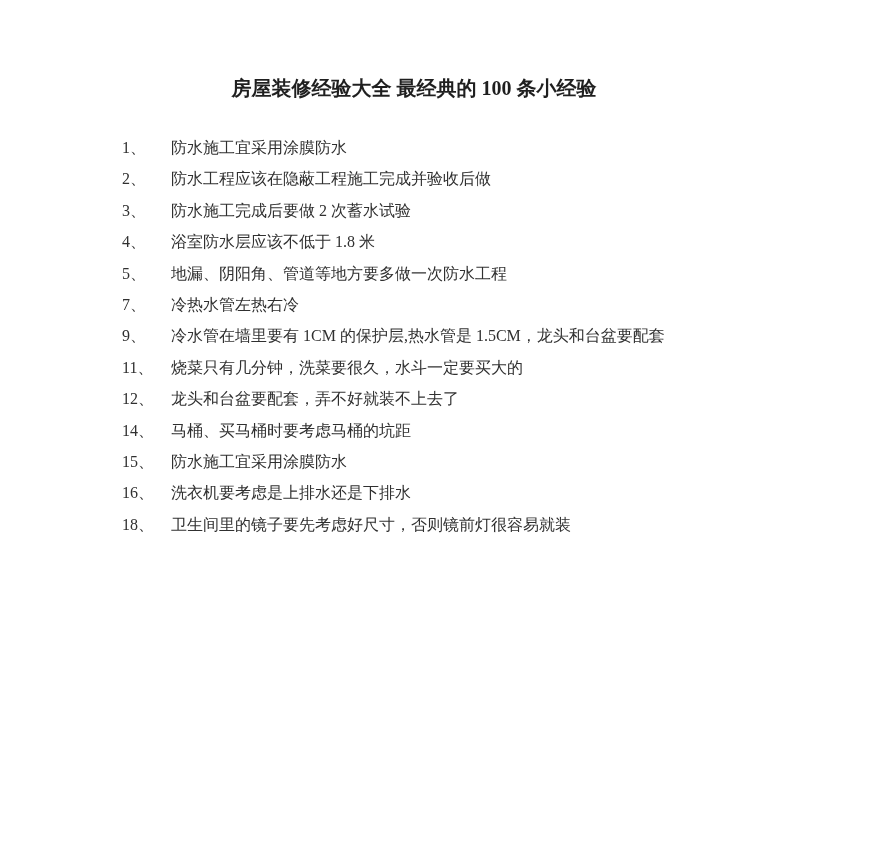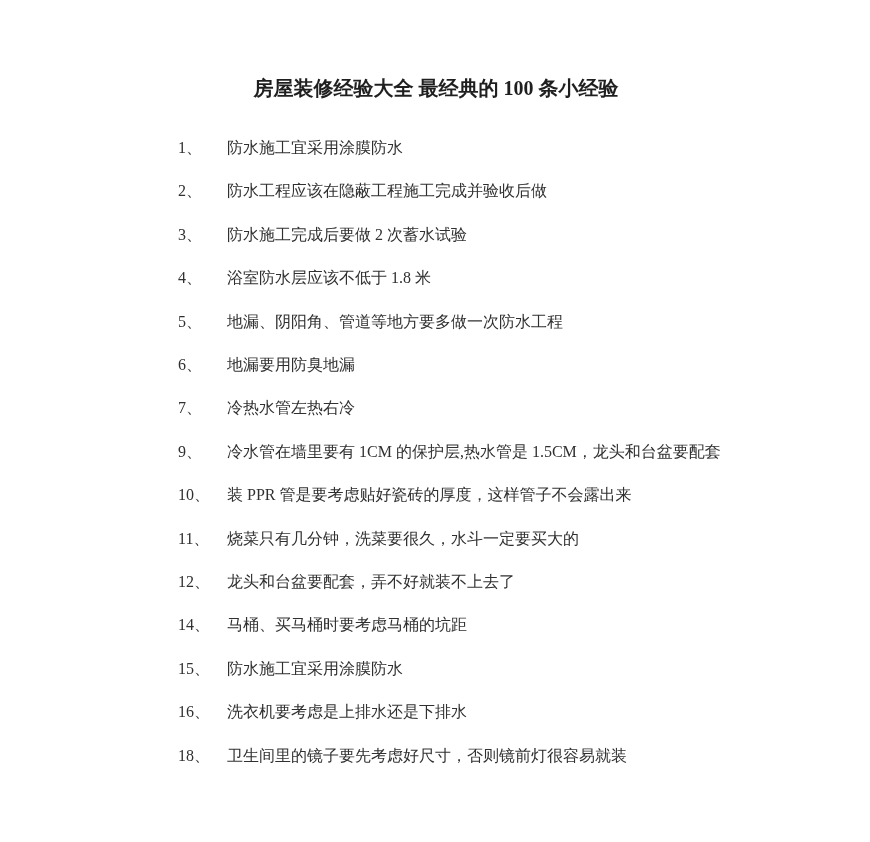--- a/index.html
+++ b/index.html
@@ -10,41 +10,41 @@
     width: 870px;
     height: 842px;
     background: #ffffff;
     overflow: hidden;
     font-family: "Liberation Serif", "DejaVu Serif", serif;
   }
   .doc-page {
     box-sizing: border-box;
     width: 870px;
     height: 842px;
-    padding: 75px 130px 0 100px;
+    padding: 75px 130px 0 56px;
     background: #ffffff;
     color: #333333;
   }
   .doc-title {
     margin: 0 0 30px 0;
     font-size: 20px;
     font-weight: bold;
     line-height: 27px;
     text-align: center;
     color: #1f1f1f;
     position: relative;
     left: 16px;
     white-space: nowrap;
   }
   .doc-list {
     margin: 0;
     padding: 0;
   }
   .doc-item {
-    margin: 12px;
+    margin: 0;
     padding: 0;
     font-size: 16px;
     line-height: 31.4px;
     text-align: justify;
     text-indent: 66px;
     color: #303030;
   }
   .doc-item .num {
     display: inline-block;
     min-width: 49px;
@@ -61,24 +61,22 @@
 
 <div class="doc-page">
   <h1 class="doc-title">房屋装修经验大全 最经典的 100 条小经验</h1>
 
   <div class="doc-list">
     <p class="doc-item"><span class="num">1、</span><span>防水施工宜采用涂膜防水</span></p>
     <p class="doc-item"><span class="num">2、</span><span>防水工程应该在隐蔽工程施工完成并验收后做</span></p>
     <p class="doc-item"><span class="num">3、</span><span>防水施工完成后要做 2 次蓄水试验</span></p>
     <p class="doc-item"><span class="num">4、</span><span>浴室防水层应该不低于 1.8 米</span></p>
     <p class="doc-item"><span class="num">5、</span><span>地漏、阴阳角、管道等地方要多做一次防水工程</span></p>
-    <p class="doc-item"><span class="num">6、</span><span>地漏要用防臭地漏</span></p>
     <p class="doc-item"><span class="num">7、</span><span>冷热水管左热右冷</span></p>
     <p class="doc-item"><span class="num">9、</span><span>冷水管在墙里要有 1CM 的保护层,热水管是 1.5CM，龙头和台盆要配套</span></p>
-    <p class="doc-item"><span class="num">10、</span><span>装 PPR 管是要考虑贴好瓷砖的厚度，这样管子不会露出来</span></p>
     <p class="doc-item"><span class="num">11、</span><span>烧菜只有几分钟，洗菜要很久，水斗一定要买大的</span></p>
     <p class="doc-item"><span class="num">12、</span><span>龙头和台盆要配套，弄不好就装不上去了</span></p>
     <p class="doc-item"><span class="num">14、</span><span>马桶、买马桶时要考虑马桶的坑距</span></p>
     <p class="doc-item"><span class="num">15、</span><span>防水施工宜采用涂膜防水</span></p>
     <p class="doc-item"><span class="num">16、</span><span>洗衣机要考虑是上排水还是下排水</span></p>
     <p class="doc-item clipped"><span class="num">18、</span><span>卫生间里的镜子要先考虑好尺寸，否则镜前灯很容易就装</span></p>
   </div>
 </div>
 
 </body></html>

